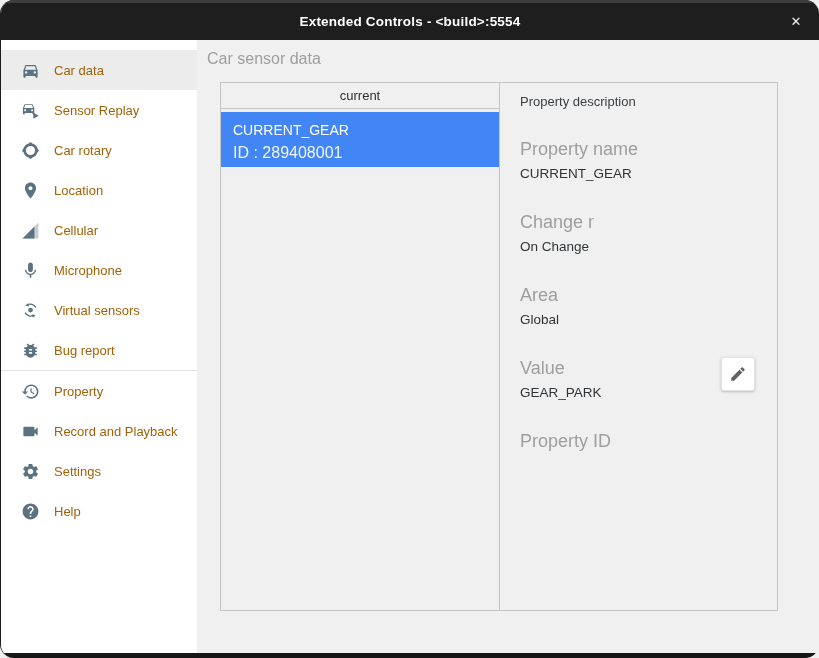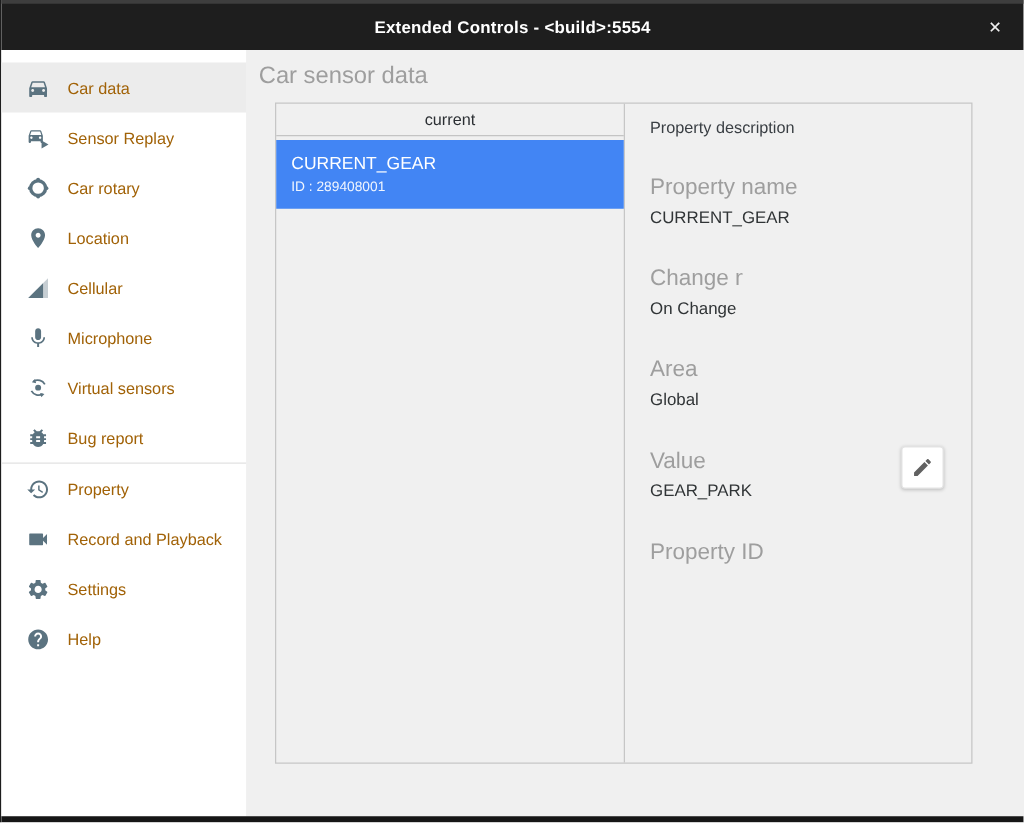--- a/index.html
+++ b/index.html
@@ -6,20 +6,21 @@
   html, body { background: #f0f0f0; }
   body { font-family: "Liberation Sans", "DejaVu Sans", sans-serif; }
 
   .window {
     position: relative;
     width: 819px;
     height: 658px;
     background: #f0f0f0;
     overflow: hidden;
     border-left: 1px solid #1d1d1d;
+    border-radius: 14px;
   }
 
   
   .titlebar {
     position: absolute; left: 0; top: 0; right: 0; height: 40px;
     background: #1e1e1e;
     border-top: 3px solid #3e3e3e;
     display: flex; align-items: center; justify-content: center;
   }
   .titlebar .title {
@@ -43,41 +44,41 @@
   .side-item.selected { background: #ececec; }
   .side-item .icon { width: 19px; height: 19px; color: #5b7380; flex: 0 0 19px; }
   .side-item .icon svg { display: block; width: 19px; height: 19px; }
   .side-label { font-size: 13px; color: #a16207; }
   .side-divider { height: 1px; background: #e2e2e2; }
 
   
   .main { position: absolute; left: 196px; top: 40px; right: 0; bottom: 5px; background: #f0f0f0; }
 
   .tab-bar { display: flex; gap: 11px; padding: 8px 0 0 9px; }
-  .tab { font-size: 19px; color: #9e9e9e; padding: 2px 1px 7px 1px; cursor: pointer; border-bottom: 3px solid transparent; }
+  .tab { font-size: 16px; color: #9e9e9e; padding: 2px 1px 7px 1px; cursor: pointer; border-bottom: 3px solid transparent; }
   .tab.active { color: #3d4347; border-bottom-color: #00b6a3; }
 
   .panel {
     position: absolute; left: 23px; top: 42px; width: 558px; height: 529px;
     border: 1px solid #c6c6c6; background: #f0f0f0; display: flex;
   }
 
   
   .list-col { width: 279px; border-right: 1px solid #c6c6c6; display: flex; flex-direction: column; }
   .search-input {
     height: 26px; border: none; border-bottom: 1px solid #c4c4c4; background: transparent;
     padding: 0 10px; font-size: 13px; color: #2b2f33; outline: none; width: 100%;
     font-family: "Liberation Sans", "DejaVu Sans", sans-serif;
     text-align: center;
   }
   .list { padding-top: 3px; }
   .list-item { cursor: pointer; }
   .list-item.selected { background: #4285f4; color: #fff; height: 55px; padding: 10px 12px; }
   .item-name { font-size: 14px; }
-  .item-id { font-size: 11px; margin-top: 6px; color: rgba(255,255,255,.92); }
+  .item-id { font-size: 16px; margin-top: 6px; color: rgba(255,255,255,.92); }
 
   
   .detail-col { flex: 1; padding: 11px 20px; position: relative; }
   .detail-header { font-size: 13px; color: #3a3f44; margin-bottom: 30px; }
   .field { margin-bottom: 31px; }
   .field-label { font-size: 18px; color: #9e9e9e; }
   .label-clip { display: inline-block; max-width: 74px; white-space: nowrap; overflow: hidden; vertical-align: bottom; }
   .field-value { font-size: 13.5px; color: #303436; margin-top: 6px; }
   .field-row { display: flex; justify-content: space-between; align-items: flex-start; }
   .edit-btn {

